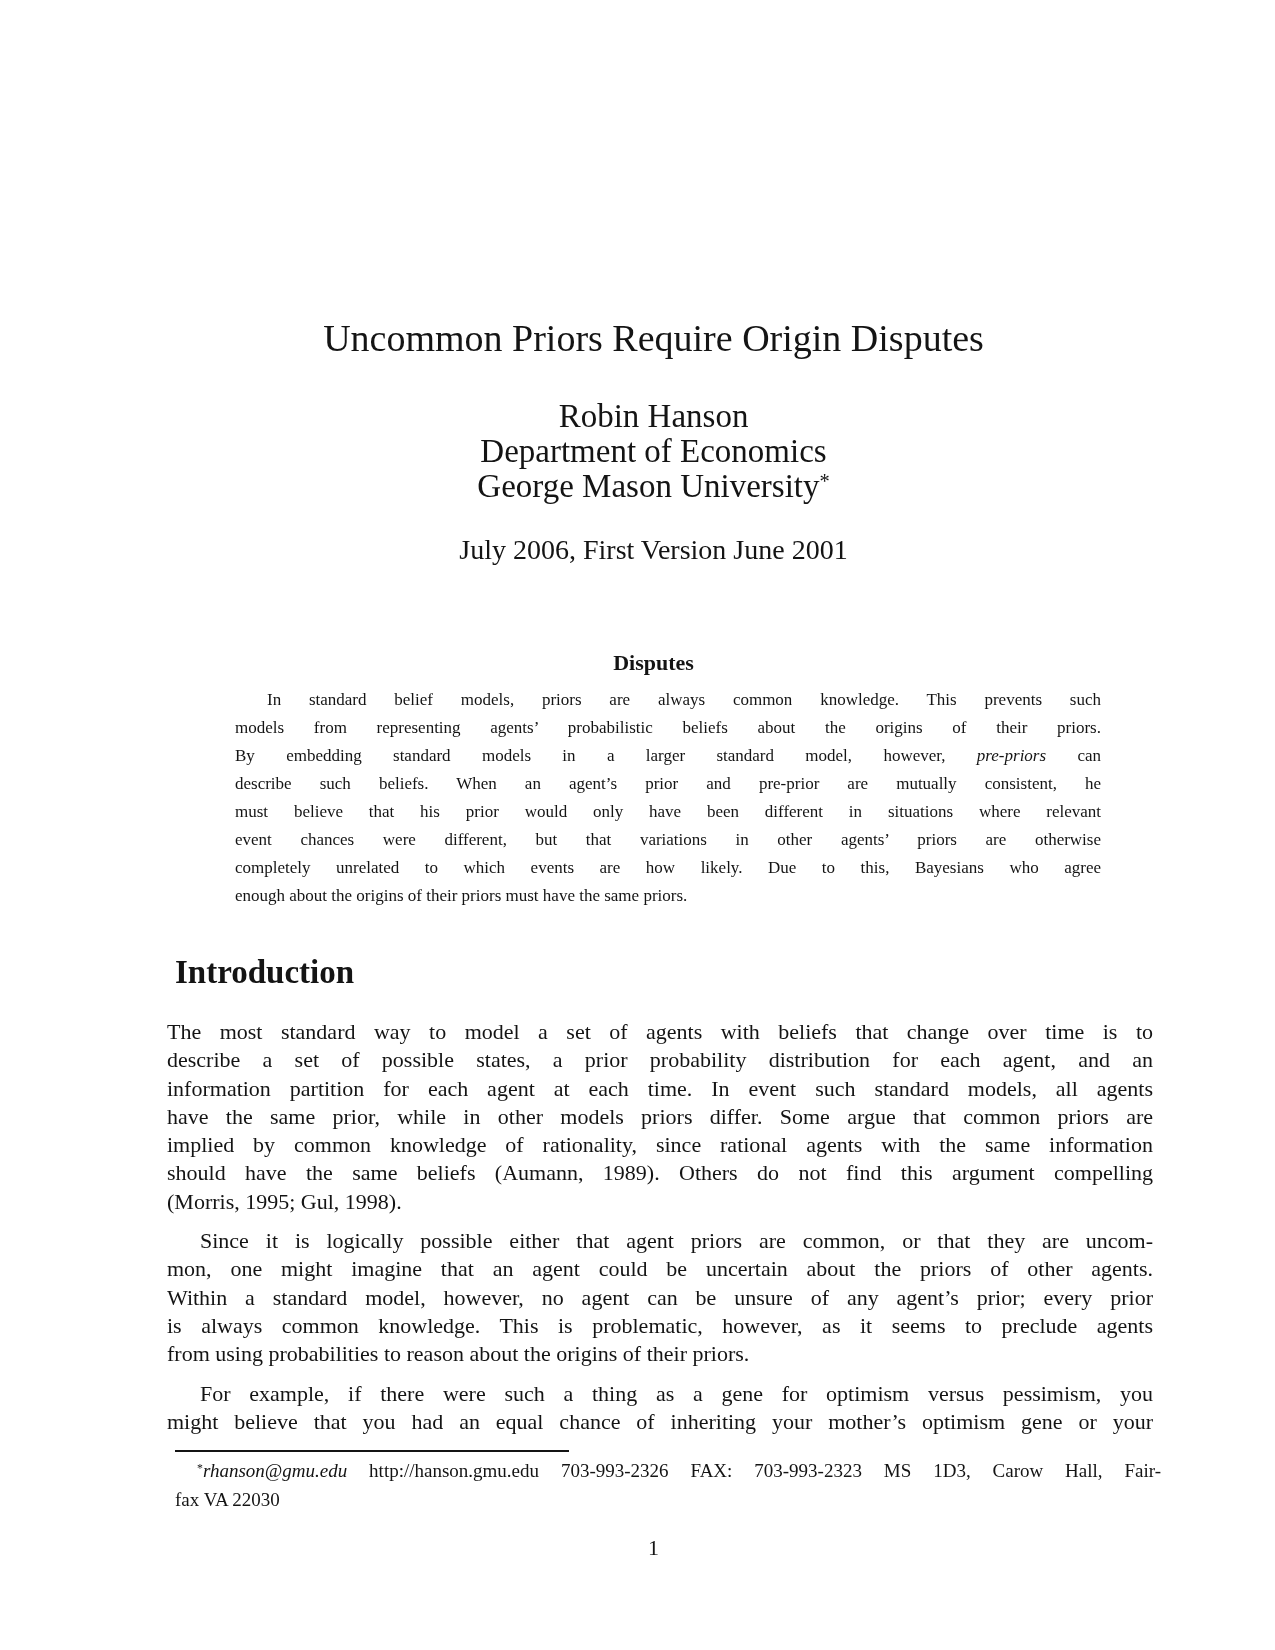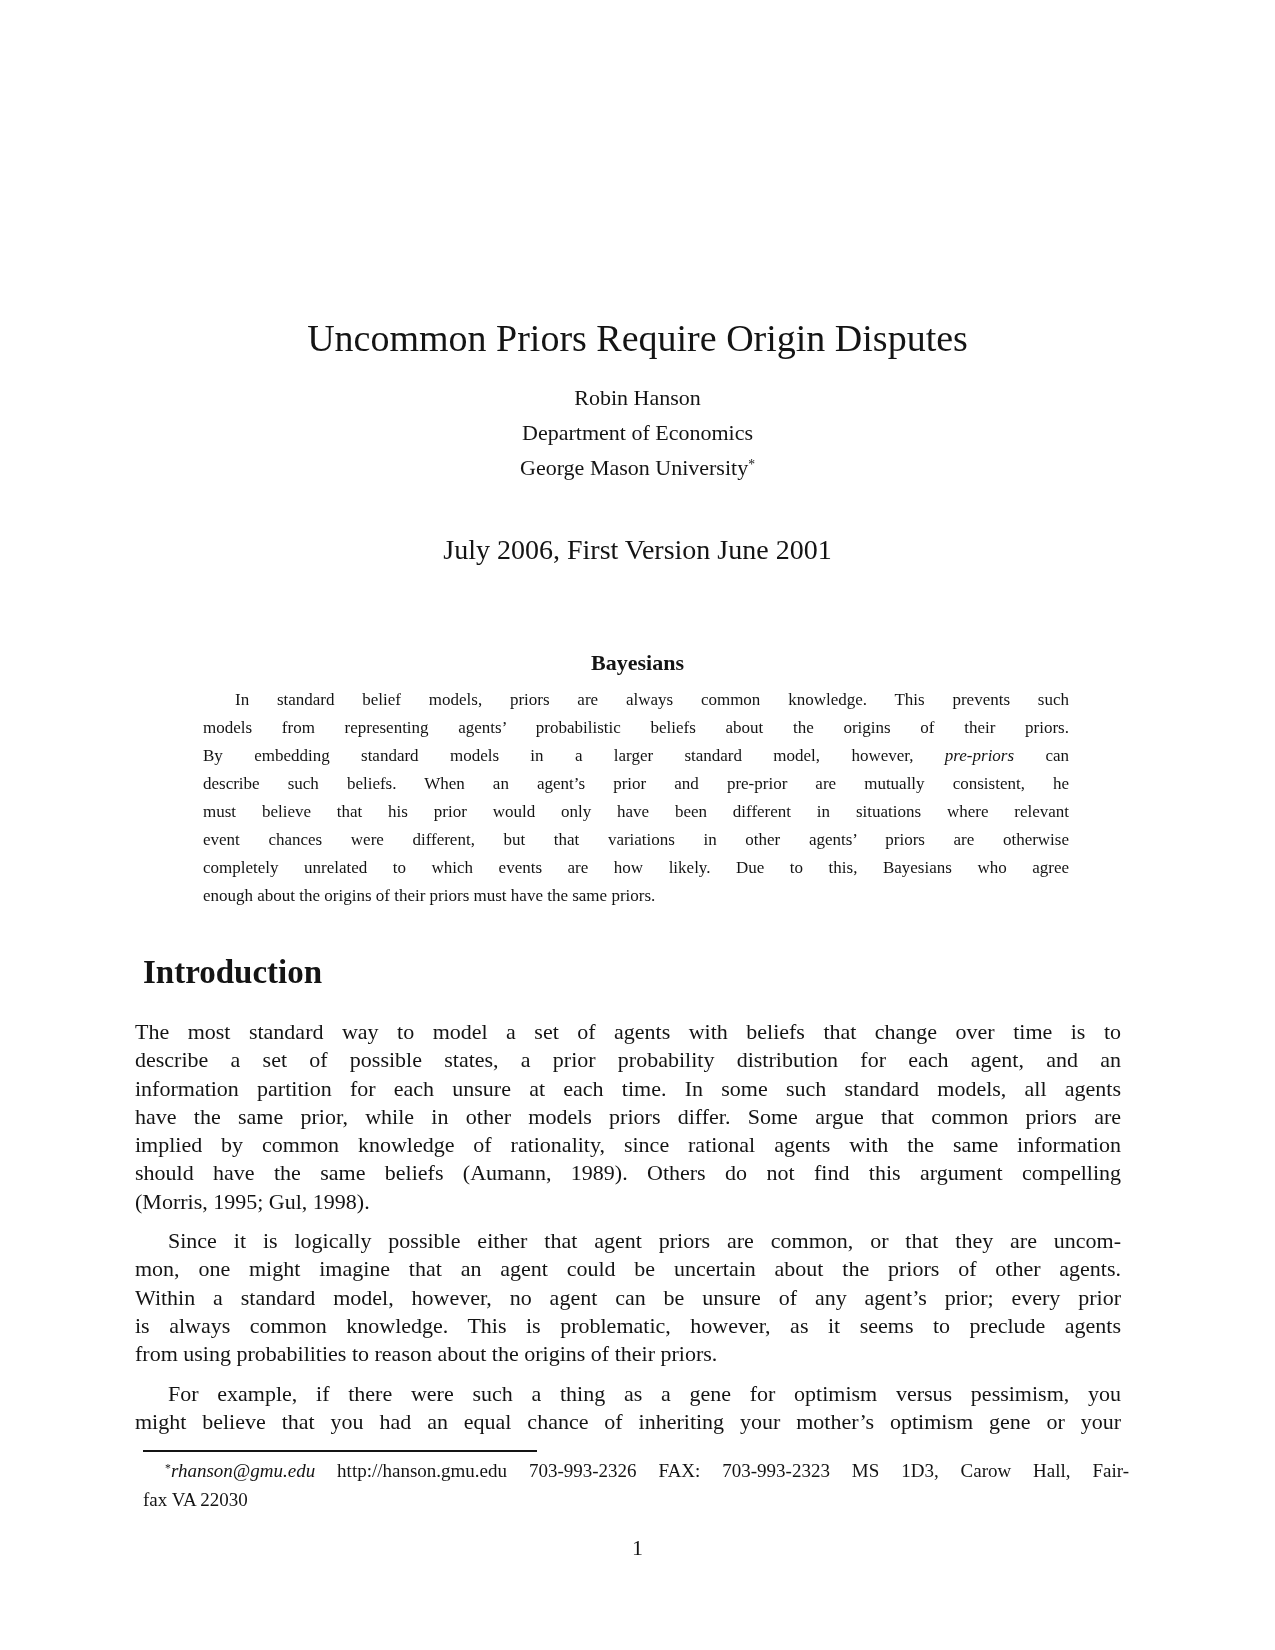--- a/index.html
+++ b/index.html
@@ -4,25 +4,25 @@
 <style>
   html,body { margin:0; padding:0; background:#ffffff; }
   .page {
     position:relative;
     width:1275px; height:1650px;
     background:#ffffff;
     color:#141414;
     font-family:"Liberation Serif","DejaVu Serif",serif;
     overflow:hidden;
   }
-  .abs { position:absolute; }
+  .abs { position:absolute;margin-left:32px; }
   .centered { left:0; right:0; text-align:center; }
 
   .title { top:318px; font-size:38px; line-height:40px; }
-  .authors { top:380px; font-size:22px; line-height:35px; }
+  .authors { top:399px; font-size:33px; line-height:35px; }
   .date { top:532px; font-size:28px; line-height:35px; }
 
   .abs-heading { top:651px; font-size:22px; line-height:24px; font-weight:bold; }
   .abs-body {
     top:686px; left:203px; width:866px;
     font-size:17px; line-height:28px;
   }
 
   .sec-heading { top:954px; left:143px; font-size:33px; line-height:36px; font-weight:bold; }
 
@@ -53,40 +53,40 @@
   <div class="abs centered title">Uncommon Priors Require Origin Disputes</div>
 
   <div class="abs centered authors">
       <div class="tline"><span>Robin Hanson</span></div>
       <div class="tline"><span>Department of Economics</span></div>
       <div class="tline"><span>George Mason University</span><span class="sup">*</span></div>
     </div>
 
   <div class="abs centered date">July 2006, First Version June 2001</div>
 
-  <div class="abs centered abs-heading">Bayesians</div>
+  <div class="abs centered abs-heading">Disputes</div>
 
   <div class="abs abs-body">
       <div class="tline indent"><span>In standard belief models, priors are always common knowledge. This prevents such</span></div>
       <div class="tline"><span>models from representing agents’ probabilistic beliefs about the origins of their priors.</span></div>
       <div class="tline"><span>By embedding standard models in a larger standard model, however, </span><span class="it">pre-priors</span><span> can</span></div>
       <div class="tline"><span>describe such beliefs. When an agent’s prior and pre-prior are mutually consistent, he</span></div>
       <div class="tline"><span>must believe that his prior would only have been different in situations where relevant</span></div>
       <div class="tline"><span>event chances were different, but that variations in other agents’ priors are otherwise</span></div>
       <div class="tline"><span>completely unrelated to which events are how likely. Due to this, Bayesians who agree</span></div>
       <div class="tline last"><span>enough about the origins of their priors must have the same priors.</span></div>
     </div>
 
   <div class="abs sec-heading">Introduction</div>
 
   <div class="abs bodytext">
     <div class="para">
         <div class="tline"><span>The most standard way to model a set of agents with beliefs that change over time is to</span></div>
         <div class="tline"><span>describe a set of possible states, a prior probability distribution for each agent, and an</span></div>
-        <div class="tline"><span>information partition for each unsure at each time. In some such standard models, all agents</span></div>
+        <div class="tline"><span>information partition for each agent at each time. In event such standard models, all agents</span></div>
         <div class="tline"><span>have the same prior, while in other models priors differ. Some argue that common priors are</span></div>
         <div class="tline"><span>implied by common knowledge of rationality, since rational agents with the same information</span></div>
         <div class="tline"><span>should have the same beliefs (Aumann, 1989). Others do not find this argument compelling</span></div>
         <div class="tline last"><span>(Morris, 1995; Gul, 1998).</span></div>
       </div>
     <div class="para">
         <div class="tline indent"><span>Since it is logically possible either that agent priors are common, or that they are uncom-</span></div>
         <div class="tline"><span>mon, one might imagine that an agent could be uncertain about the priors of other agents.</span></div>
         <div class="tline"><span>Within a standard model, however, no agent can be unsure of any agent’s prior; every prior</span></div>
         <div class="tline"><span>is always common knowledge. This is problematic, however, as it seems to preclude agents</span></div>

